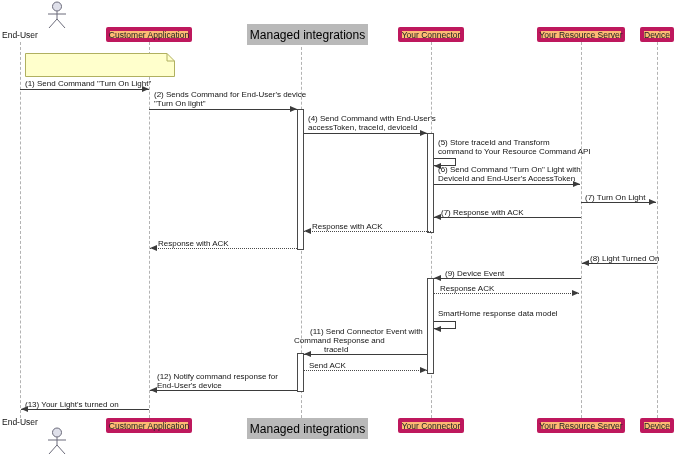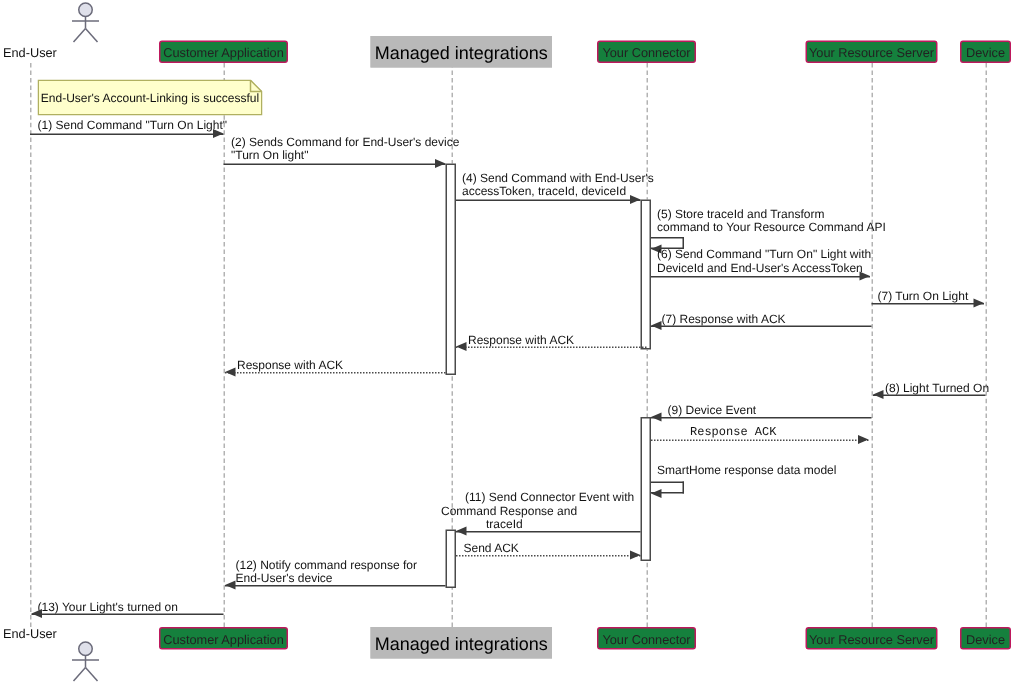--- a/index.html
+++ b/index.html
@@ -1,19 +1,19 @@
 <!DOCTYPE html>
 <html><head>
 <meta charset="utf-8">
 <style>
   html,body{margin:0;padding:0;background:#ffffff;}
   #canvas{position:relative;width:676px;height:461px;background:#ffffff;overflow:hidden;
           font-family:"Liberation Sans", sans-serif;}
   .lifeline{position:absolute;width:0;border-left:1px dashed #b3b3b3;}
-  .pbox{position:absolute;background:#15803d;border:1px solid #be185d;border-radius:2px;
+  .pbox{position:absolute;background:#fdba74;border:4px solid #be185d;border-radius:2px;
         font-size:8.5px;color:#222;display:flex;align-items:center;justify-content:center;
         white-space:nowrap;box-sizing:border-box;}
   .pbox.gray{background:#b9b9b9;border:1px solid #b9b9b9;border-radius:0;font-size:12px;color:#000;}
   .activation{position:absolute;width:5px;background:#ffffff;border:1px solid #4a4a4a;}
   .msg-label{position:absolute;font-size:8px;line-height:9px;color:#141414;white-space:nowrap;}
   .msg-line{position:absolute;height:0;border-top:1px solid #3b3b3b;}
   .msg-line.dotted{border-top:1px dotted #4a4a4a;}
   .arrow-head{position:absolute;width:0;height:0;border-top:3px solid transparent;border-bottom:3px solid transparent;}
   .arrow-head.right{border-left:7px solid #3b3b3b;}
   .arrow-head.left{border-right:7px solid #3b3b3b;}
@@ -61,21 +61,20 @@
     <div class="lifeline" style="position: absolute; left: 581px; top: 42px; height: 376px;"></div>
     <div class="pbox" style="position: absolute; left: 537px; top: 27px; width: 88px; height: 15px;">Your Resource Server</div>
     <div class="pbox" style="position: absolute; left: 537px; top: 418px; width: 88px; height: 15px;">Your Resource Server</div>
     <div class="lifeline" style="position: absolute; left: 657px; top: 42px; height: 376px;"></div>
     <div class="pbox" style="position: absolute; left: 640px; top: 27px; width: 34px; height: 15px;">Device</div>
     <div class="pbox" style="position: absolute; left: 640px; top: 418px; width: 34px; height: 15px;">Device</div>
     <div class="note-wrap" style="position: absolute; left: 25px; top: 53px; width: 150px; height: 24px;"><svg width="150" height="24">
         <path d="M0.5,0.5 L142,0.5 L149.5,8 L149.5,23.5 L0.5,23.5 Z" fill="#ffffcc" stroke="#b0b060"></path>
         <path d="M142,0.5 L142,8 L149.5,8" fill="none" stroke="#b0b060"></path>
       </svg></div>
-    <div class="note-text" style="position: absolute; left: 25px; top: 53px; width: 150px; height: 24px;">End-User's Account-Linking is successful</div>
     <div class="activation" style="position: absolute; left: 297px; top: 109px; height: 139px;"></div>
     <div class="activation" style="position: absolute; left: 427px; top: 133px; height: 98px;"></div>
     <div class="activation" style="position: absolute; left: 427px; top: 278px; height: 94px;"></div>
     <div class="activation" style="position: absolute; left: 297px; top: 353px; height: 37px;"></div>
     <div class="msg-label" style="position: absolute; left: 25px; top: 79px;">(1) Send Command "Turn On Light"</div>
     <div class="msg-line" style="position: absolute; left: 20px; top: 89px; width: 129px;"></div>
     <div class="arrow-head right" style="position: absolute; left: 142px; top: 86px;"></div>
     <div class="msg-label" style="position: absolute; left: 154px; top: 90px;">(2) Sends Command for End-User's device</div>
     <div class="msg-label" style="position: absolute; left: 154px; top: 99px;">"Turn On light"</div>
     <div class="msg-line" style="position: absolute; left: 149px; top: 109px; width: 148px;"></div>
@@ -103,21 +102,21 @@
     <div class="arrow-head left" style="position: absolute; left: 304px; top: 228px;"></div>
     <div class="msg-label" style="position: absolute; left: 158px; top: 239px;">Response with ACK</div>
     <div class="msg-line dotted" style="position: absolute; left: 150px; top: 248px; width: 147px;"></div>
     <div class="arrow-head left" style="position: absolute; left: 150px; top: 245px;"></div>
     <div class="msg-label" style="position: absolute; left: 590px; top: 254px;">(8) Light Turned On</div>
     <div class="msg-line" style="position: absolute; left: 582px; top: 263px; width: 75px;"></div>
     <div class="arrow-head left" style="position: absolute; left: 582px; top: 260px;"></div>
     <div class="msg-label" style="position: absolute; left: 445px; top: 269px; text-align: right;">(9) Device Event</div>
     <div class="msg-line" style="position: absolute; left: 434px; top: 278px; width: 147px;"></div>
     <div class="arrow-head left" style="position: absolute; left: 434px; top: 275px;"></div>
-    <div class="msg-label" style="position: absolute; left: 460px; top: 284px; font-family: Liberation Mono, monospace;">Response ACK</div>
+    <div class="msg-label" style="position: absolute; left: 440px; top: 284px;">Response ACK</div>
     <div class="msg-line dotted" style="position: absolute; left: 434px; top: 293px; width: 145px;"></div>
     <div class="arrow-head right" style="position: absolute; left: 572px; top: 290px;"></div>
     <div class="msg-label" style="position: absolute; left: 438px; top: 309px;">SmartHome response data model</div>
     <div class="self-loop" style="position: absolute; left: 434px; top: 321px; width: 22px; height: 8px;"></div>
     <div class="arrow-head left" style="position: absolute; left: 434px; top: 326px;"></div>
     <div class="msg-label" style="position: absolute; left: 310px; top: 327px;">(11) Send Connector Event with</div>
     <div class="msg-label" style="position: absolute; left: 294px; top: 336px;">Command Response and</div>
     <div class="msg-label" style="position: absolute; left: 324px; top: 345px;">traceId</div>
     <div class="msg-line" style="position: absolute; left: 304px; top: 354px; width: 123px;"></div>
     <div class="arrow-head left" style="position: absolute; left: 304px; top: 351px;"></div>

